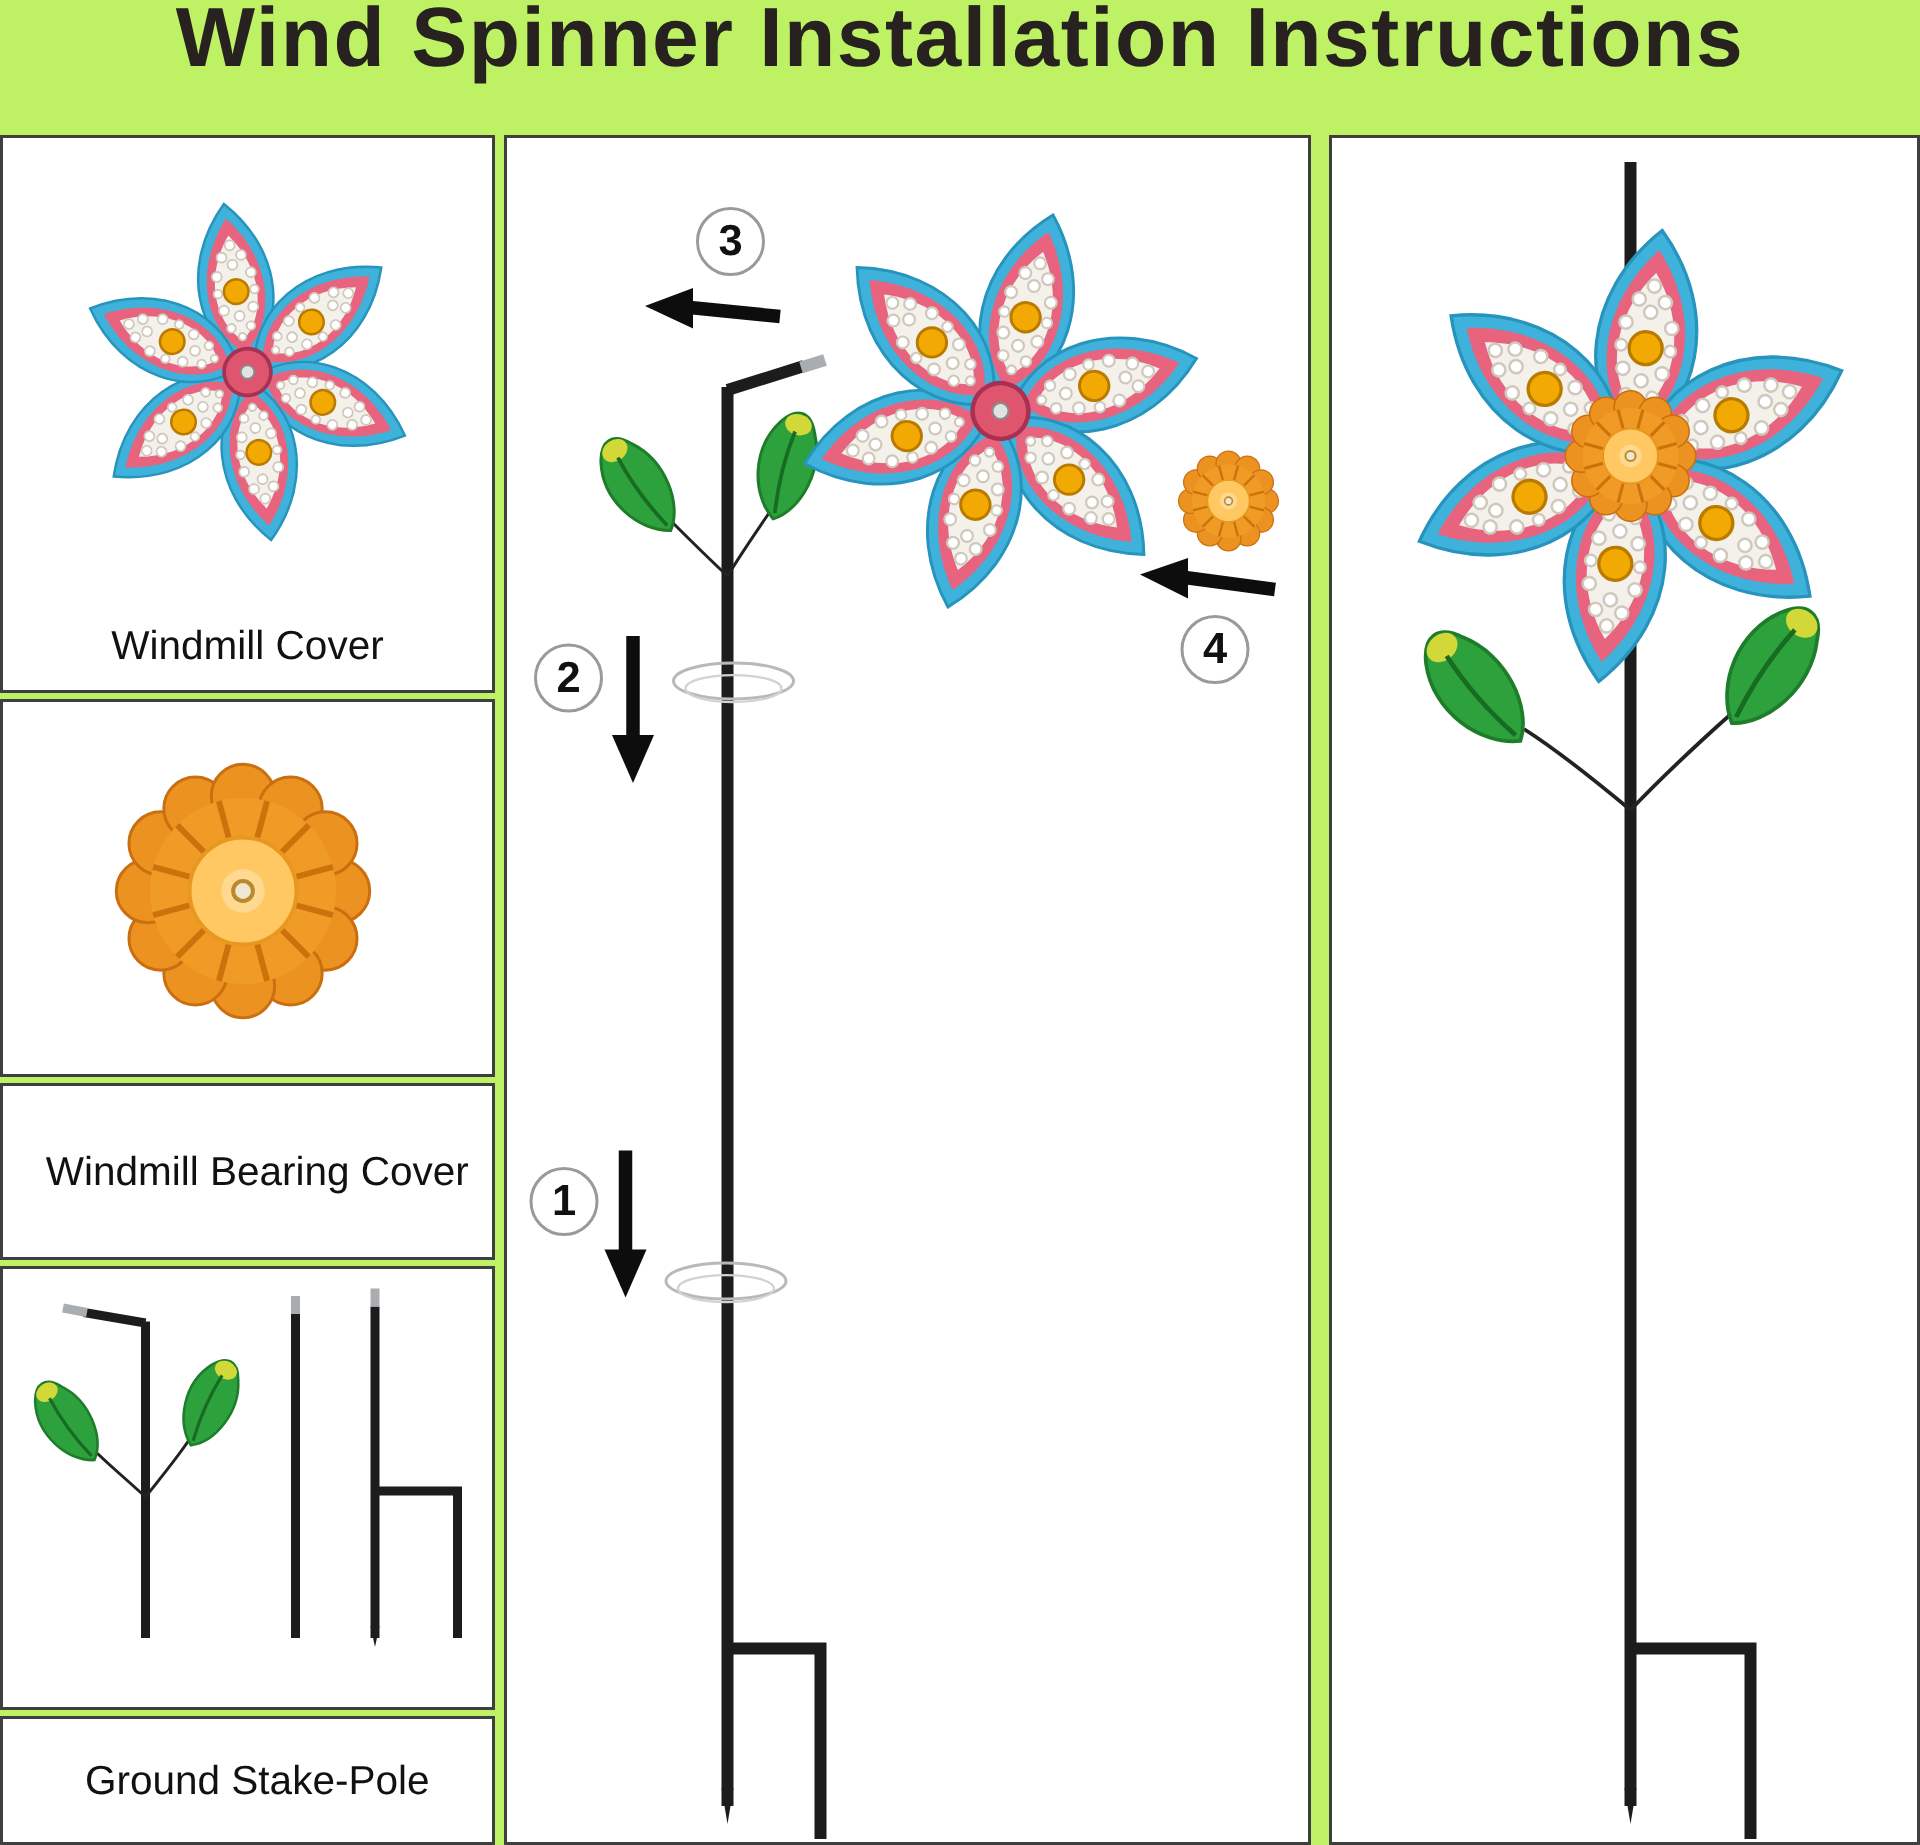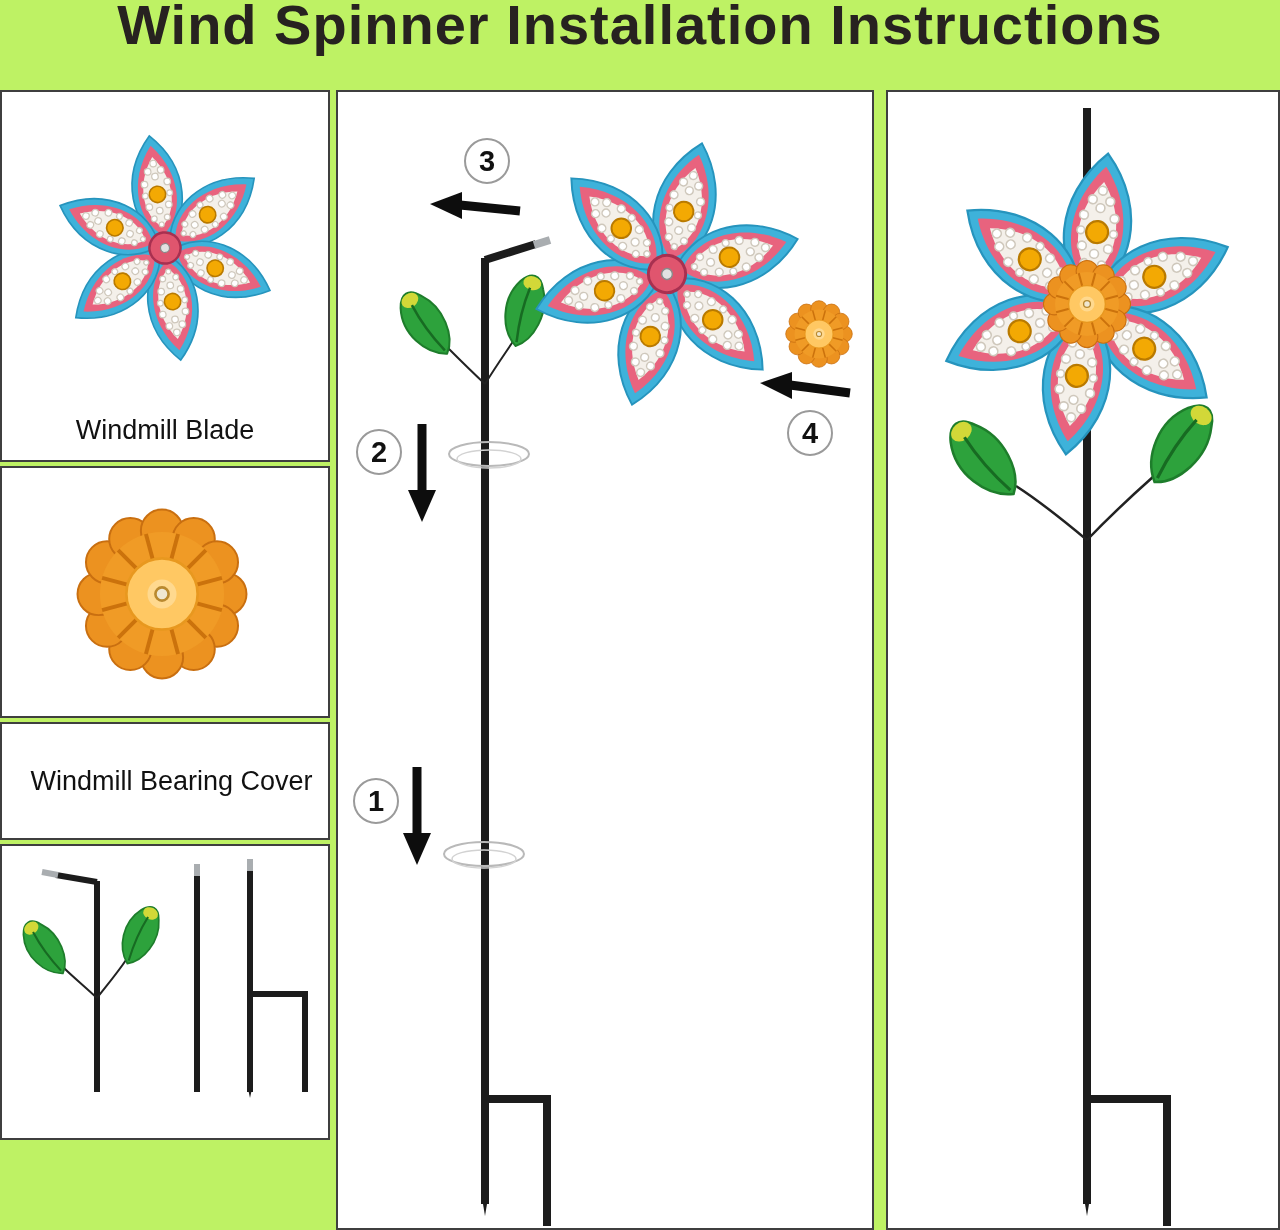--- a/index.html
+++ b/index.html
@@ -126,21 +126,21 @@
       </g>
     </defs>
   </svg>
 
   <h1 class="title">Wind Spinner Installation Instructions</h1>
 
   <div class="box box-col" style="left:0;top:90px;width:330px;height:372px;padding:6px 0 14px 0;">
     <svg width="326" height="300" viewBox="0 0 326 300">
       <use href="#flower" transform="translate(163,150) rotate(-8) scale(0.82)"></use>
     </svg>
-    <div class="part-label">Windmill Blade</div>
+    <div class="part-label">Windmill Cover</div>
   </div>
 
   <div class="box" style="left:0;top:466px;width:330px;height:252px;">
     <svg width="326" height="248" viewBox="0 0 326 248">
       <use href="#bearing" transform="translate(160,126) scale(1.32)"></use>
     </svg>
   </div>
 
   <div class="box label-only" style="left:0;top:722px;width:330px;height:118px;">
     <div class="part-label">Windmill Bearing Cover</div>
@@ -160,20 +160,23 @@
       <line x1="195" y1="30" x2="195" y2="246" stroke="#1c1c1c" stroke-width="6"></line>
       <line x1="195" y1="30" x2="195" y2="18" stroke="#a9adb0" stroke-width="6"></line>
 
       <line x1="248" y1="25" x2="248" y2="246" stroke="#1c1c1c" stroke-width="6"></line>
       <line x1="248" y1="25" x2="248" y2="13" stroke="#a9adb0" stroke-width="6"></line>
       <path d="M248,148 L303,148 L303,246" stroke="#1c1c1c" stroke-width="6" fill="none"></path>
       <polygon points="245,238 251,238 248,252" fill="#1c1c1c"></polygon>
     </svg>
   </div>
 
+  <div class="box label-only" style="left:0;top:1144px;width:330px;height:86px;">
+    <div class="part-label">Ground Stake-Pole</div>
+  </div>
 
   <div class="box" style="left:336px;top:90px;width:538px;height:1140px;">
     <svg width="534" height="1136" viewBox="0 0 534 1136">
 
       <line x1="147" y1="166" x2="147" y2="1112" stroke="#1c1c1c" stroke-width="8"></line>
       <polygon points="143,1100 151,1100 147,1124" fill="#1c1c1c"></polygon>
       <line x1="147" y1="168" x2="198" y2="152" stroke="#1c1c1c" stroke-width="8"></line>
       <line x1="196" y1="153" x2="212" y2="148" stroke="#a9adb0" stroke-width="8"></line>
 
       <path d="M147,1007 L209,1007 L209,1134" stroke="#1c1c1c" stroke-width="8" fill="none"></path>

